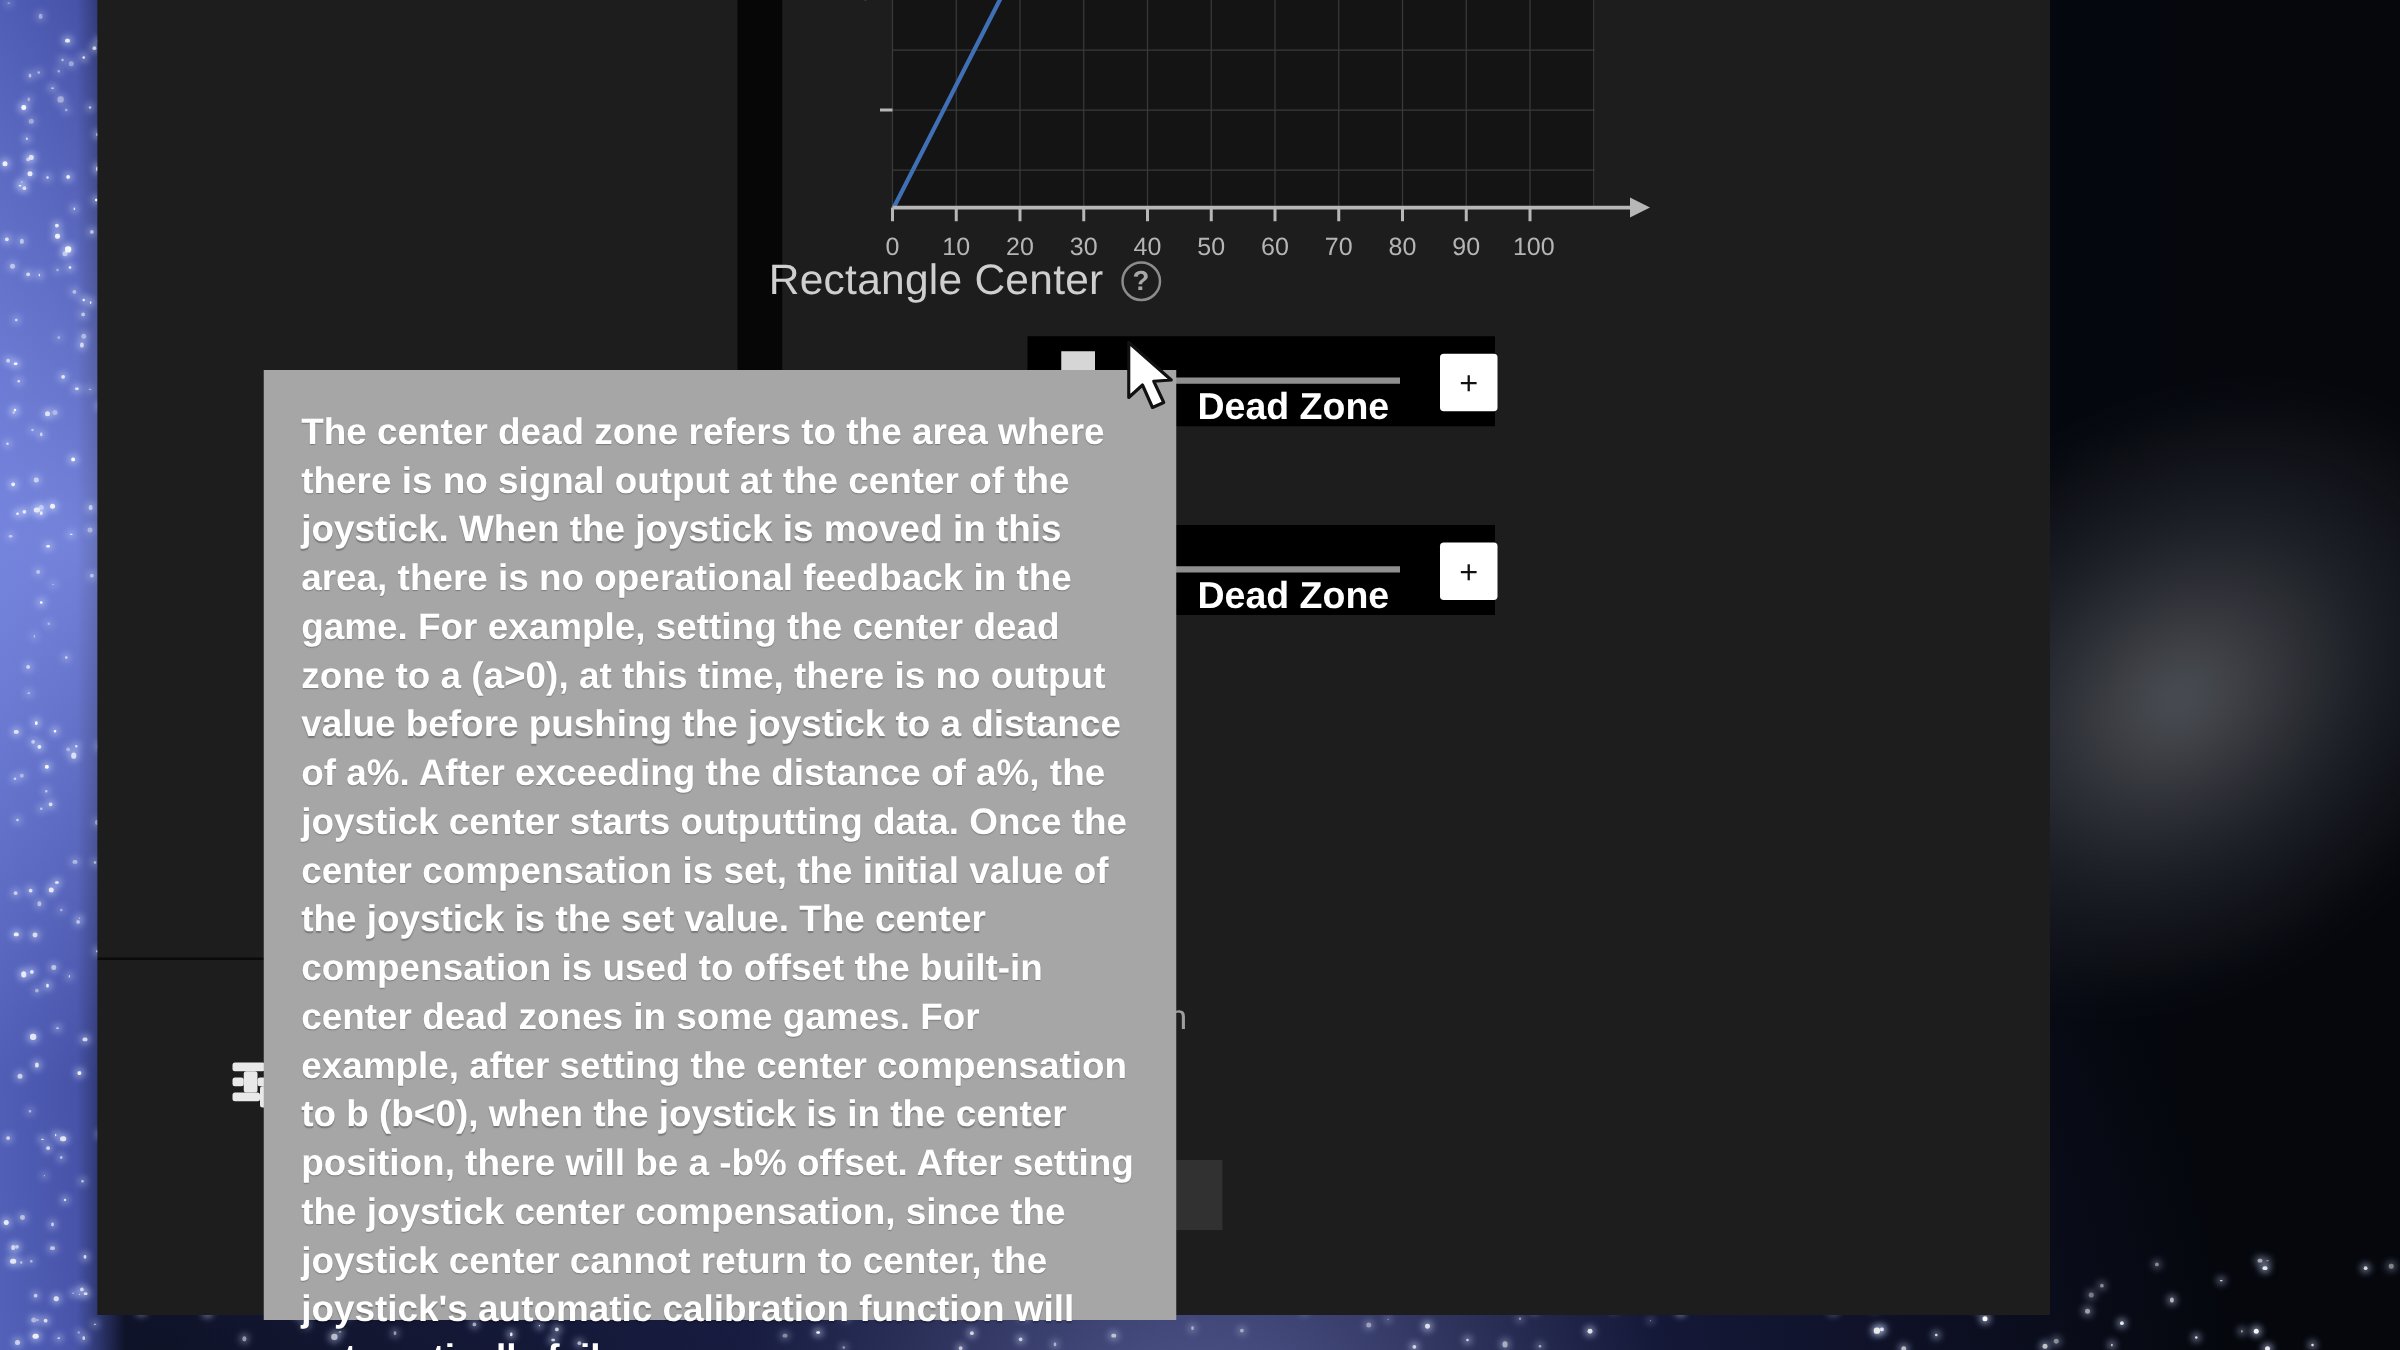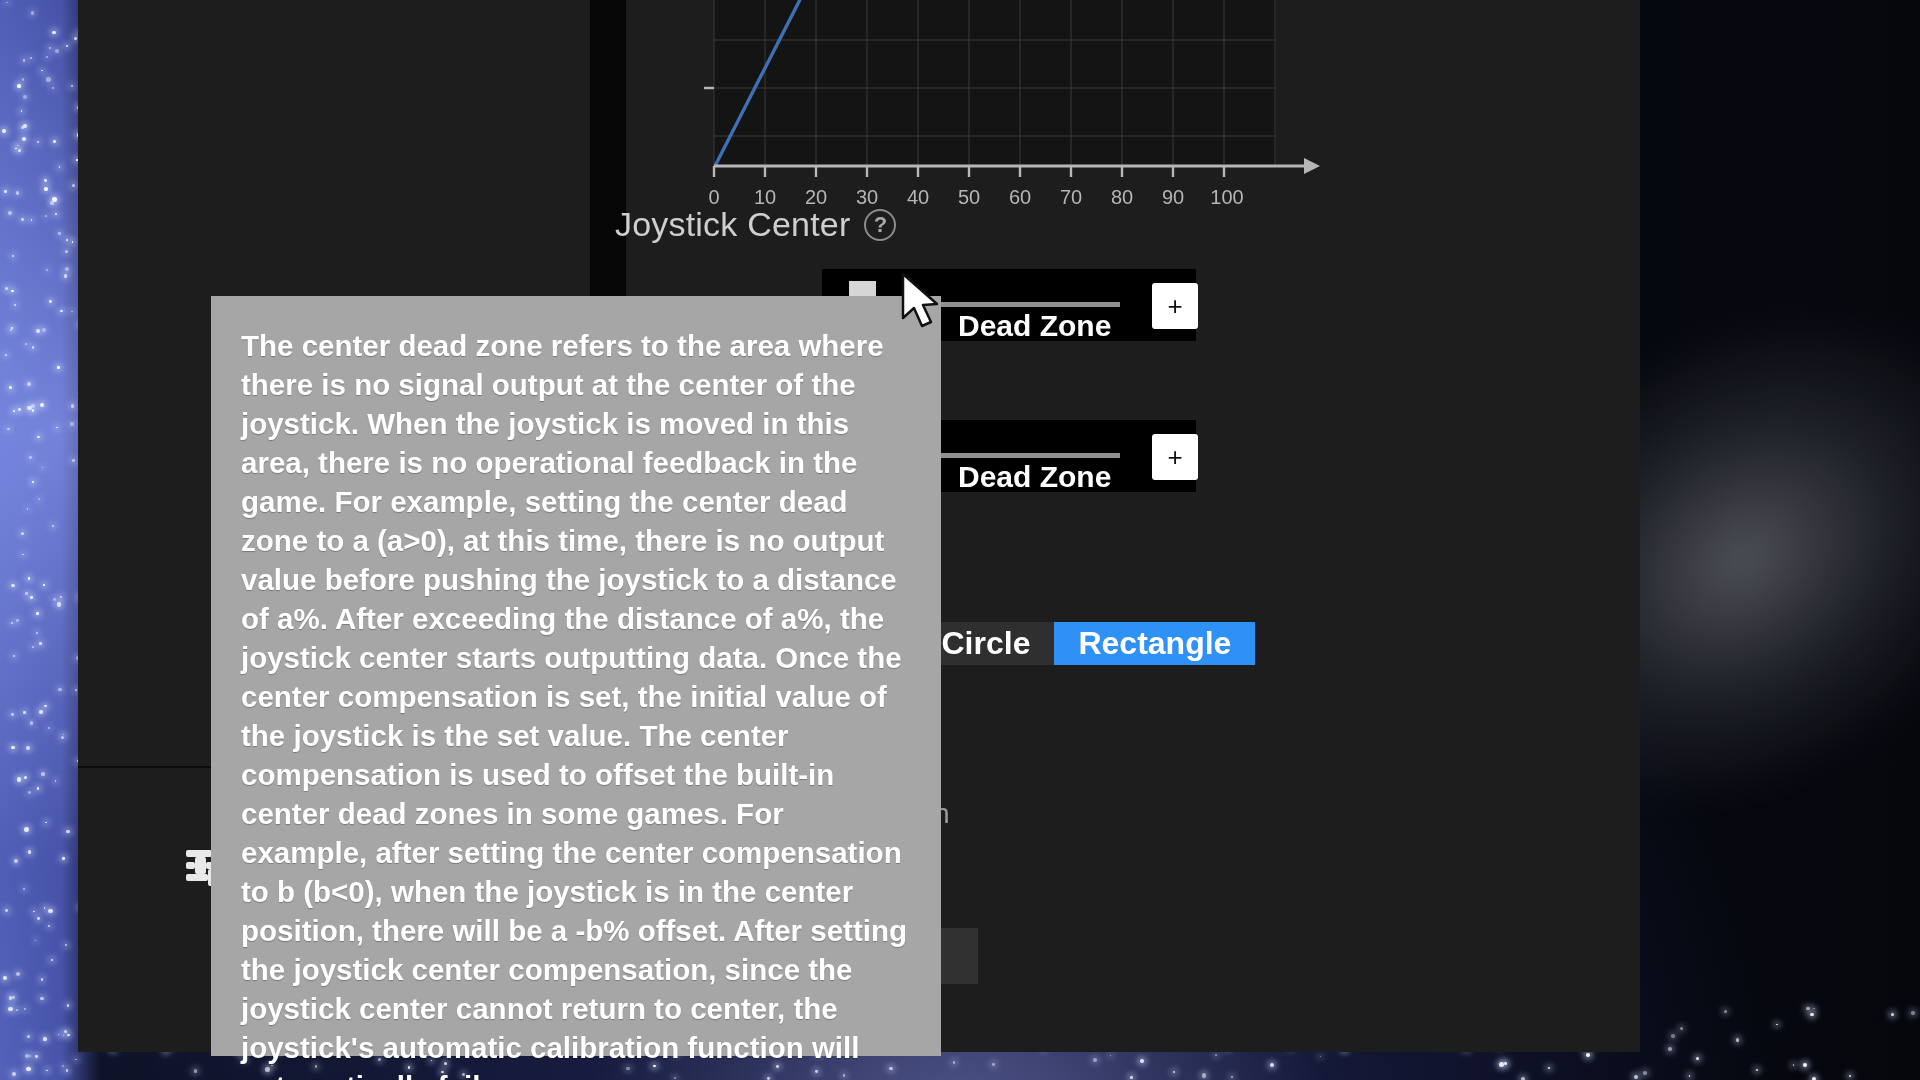--- a/index.html
+++ b/index.html
@@ -567,21 +567,21 @@
         <g class="tick-lbl" text-anchor="end">
           <text x="72" y="8">30</text>
           <text x="72" y="118">20</text>
           <text x="72" y="214">10</text>
         </g>
       </svg>
 
     </div>
 
     <div id="section-head">
-      <span class="title">Joystick Center</span>
+      <span class="title">Rectangle Center</span>
       <span class="help-icon">?</span>
     </div>
 
     <div class="slider-row r1">
       <div class="slider-wrap">
         <div class="slider-track"></div>
         <div class="slider-thumb" style="left:27px;"></div>
         <div class="slider-value" style="left:20px;">0</div>
         <div class="slider-name">Dead Zone</div>
       </div>
@@ -591,28 +591,20 @@
     <div class="slider-row r2">
       <div class="slider-wrap">
         <div class="slider-track"></div>
         <div class="slider-thumb" style="left:27px;"></div>
         <div class="slider-value" style="left:20px;">0</div>
         <div class="slider-name">Dead Zone</div>
       </div>
       <div class="plus-btn">+</div>
     </div>
 
-    <div id="shape-row">
-      <span class="lead">m</span>
-      <span class="help-icon">?</span>
-      <span class="seg-group">
-        <span class="seg">Circle</span>
-        <span class="seg active">Rectangle</span>
-      </span>
-    </div>
 
     <div id="desc-frag">tings of the joystick, which</div>
 
     <div id="page-btn">age</div>
 
   </div>
 </div>
 
 <div id="tooltip">
   <p>The center dead zone refers to the area  where there is no signal output at the center of the joystick. When the joystick is moved in this area, there is no operational feedback in the game. For example, setting the center dead zone to a (a&gt;0), at this time, there is no output value before pushing the joystick to a distance of a%. After exceeding the distance of a%, the joystick center starts outputting data. Once the center compensation is set, the initial value of the joystick is the set value. The center compensation is used to offset the built-in center dead zones in some games. For example, after setting the center compensation to b (b&lt;0), when the joystick is in the center position, there will be a -b% offset. After setting the joystick center compensation, since the joystick center cannot return to center, the joystick's automatic calibration function will automatically fail.</p>

